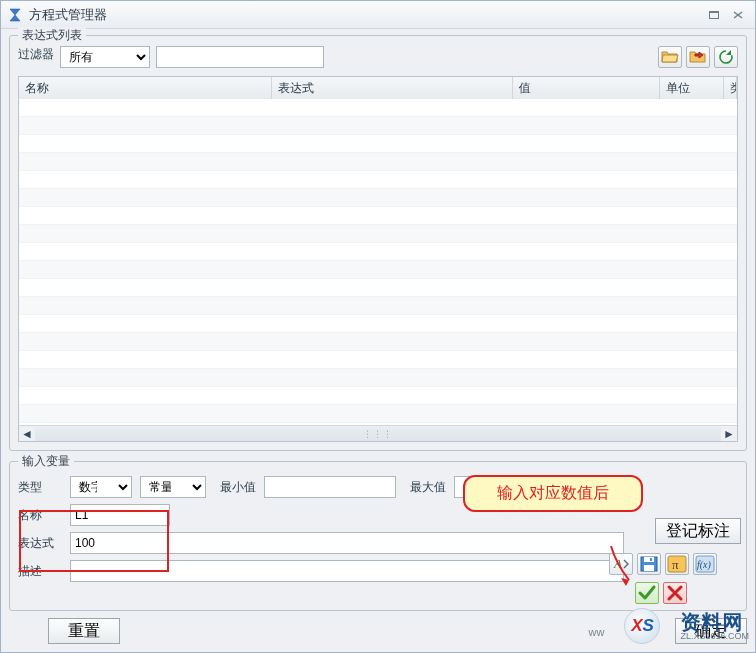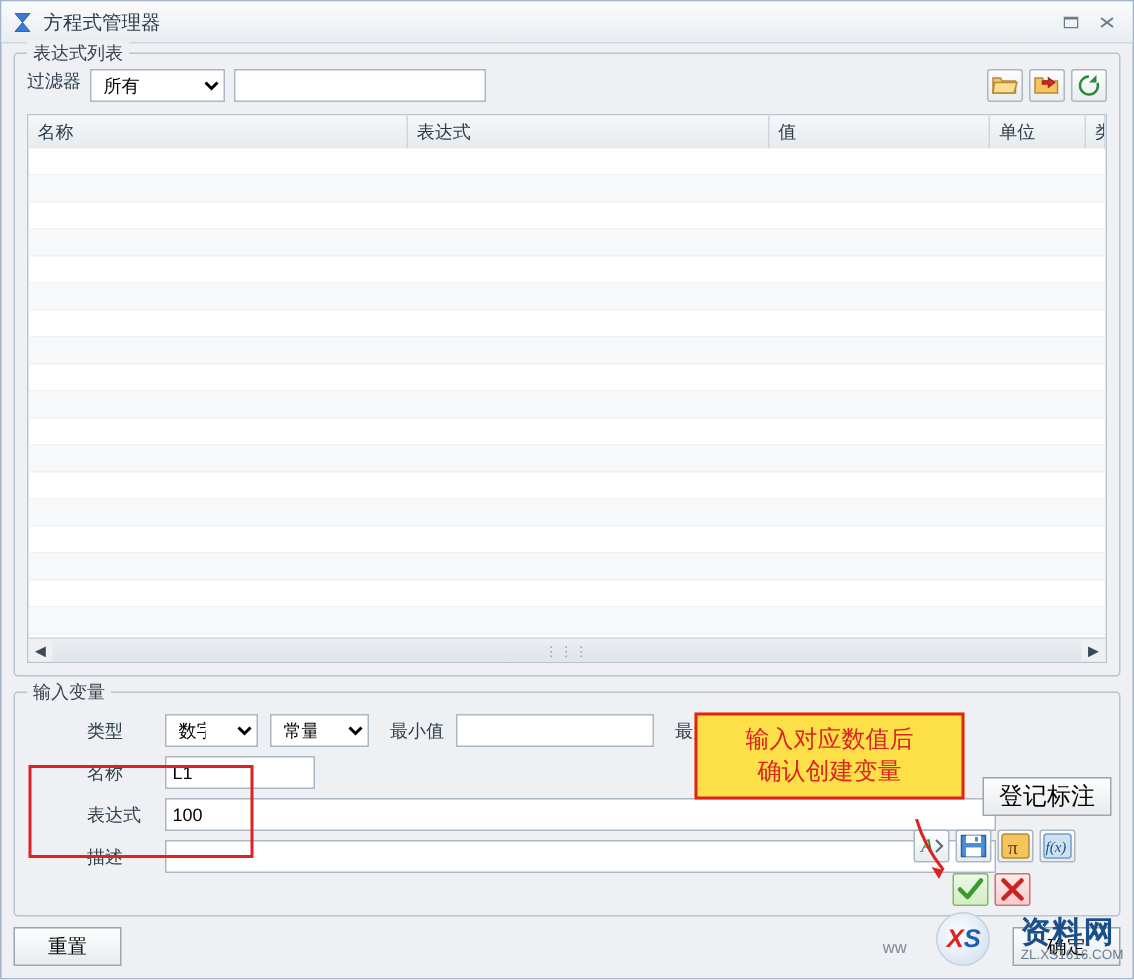--- a/index.html
+++ b/index.html
@@ -37,46 +37,46 @@
 .th-type { flex: 1; }
 .table-body { height: 326px; overflow: hidden; }
 .row { height: 18px; border-bottom: 1px solid #f0f2f4; }
 .row:nth-child(even) { background: #f6f8f9; }
 .hscroll { height: 16px; border-top: 1px solid #cfd6dd; background: #eef0f3; display: flex; align-items: center; }
 .sc-btn { width: 16px; height: 14px; display: inline-flex; align-items: center; justify-content: center; color: #3a4a58; cursor: pointer; }
 .sc-track { flex: 1; height: 14px; background: linear-gradient(#e9edf1,#dfe5ea); display: flex; align-items: center; justify-content: center; }
 .sc-grip { color: #9aa6b0; font-size: 9px; letter-spacing: 1px; }
 
 .inputgb .gb-body { padding-top: 14px; }
-.row-line { display: flex; align-items: center; gap: 8px; margin-bottom: 6px; margin-left: 40px; }
+.row-line { display: flex; align-items: center; gap: 8px; margin-bottom: 6px; }
 .lbl-col { width: 44px; text-align: left; color: #30404d; }
 .type-sel { width: 62px; }
 .kind-sel { width: 66px; }
 .minmax-lbl { margin-left: 6px; }
 .minmax-in { width: 132px; }
 
 .name-in { width: 100px; }
 .expr-in { width: 554px; }
 .desc-in { width: 554px; }
 
 .red-box { border: 2px solid #d22; position: absolute; pointer-events: none; }
 .red-name { left: 18px; top: 509px; width: 150px; height: 62px; }
 
-.callout { position: absolute; border: 2px solid #d22; border-radius: 0; background: #fde047; color: #d22; font-size: 16px; padding: 6px 10px; text-align: center; }
+.callout { position: absolute; border: 2px solid #d22; border-radius: 12px; background: #fef9c3; color: #d22; font-size: 16px; padding: 6px 10px; text-align: center; }
 .callout-pos { left: 462px; top: 474px; width: 180px; }
 .callout-tail { position: absolute; left: 604px; top: 545px; width: 30px; height: 42px; }
 
 .action-btns { position: absolute; display: flex; gap: 4px; }
 .ab1 { left: 608px; top: 552px; }
 .ab2 { left: 608px; top: 581px; }
 .ic { width: 22px; height: 20px; }
 .ic.small { width: 20px; height: 18px; }
 
 .bottom-row { position: absolute; left: 8px; right: 8px; bottom: 8px; display: flex; align-items: center; }
-.btn { height: 26px; min-width: 72px; padding: 0 14px; border: 1px solid #9aa6b0; background: linear-gradient(#fdfdfd,#e8ecef); cursor: pointer; font-family: Liberation Mono, monospace; font-size: 13px; }
+.btn { height: 26px; min-width: 72px; padding: 0 14px; border: 1px solid #9aa6b0; background: linear-gradient(#fdfdfd,#e8ecef); cursor: pointer; font-family: Liberation Mono, monospace; font-size: 16px; margin-left: 39px; }
 .reset-btn { margin-right: auto; }
 .ok-btn { }
 
 .reg-btn { position: absolute; right: 14px; top: 517px; height: 26px; padding: 0 10px; border: 1px solid #9aa6b0; background: linear-gradient(#fdfdfd,#e8ecef); cursor: pointer; font-family: inherit; font-size: 16px; }
 
 .watermark { position: absolute; right: -2px; bottom: 0; display: flex; align-items: center; gap: 20px; font-family: Arial, sans-serif; }
 .wm-logo { width: 36px; height: 36px; border-radius: 50%; background: radial-gradient(circle at 40% 40%, #fff, #dbe6f1 70%); border: 1px solid #c2d0dd; display: flex; align-items: center; justify-content: center; font-style: italic; font-weight: bold; font-size: 17px; }
 .wm-x { color: #d22; }
 .wm-s { color: #1a5fb4; }
 .wm-text { display: flex; flex-direction: column; line-height: 1; }
@@ -253,21 +253,20 @@
       <svg class="ic" viewBox="0 0 22 20">
           <path d="M5 4l12 12M17 4L5 16" stroke="#c22" stroke-width="3" stroke-linecap="round"></path>
         </svg>
     </span>
   </div>
 
   <div class="red-box red-name"></div>
 
   <div class="callout callout-pos">
     <div>输入对应数值后</div>
-    <div>确认创建变量</div>
   </div>
   <svg class="callout-tail" viewBox="0 0 30 42">
     <path d="M6 0 C 10 14, 16 24, 24 34" fill="none" stroke="#d22" stroke-width="2"></path>
     <path d="M24 34 l-8 -2 l5 8 z" fill="#d22"></path>
   </svg>
 
   <div class="bottom-row">
     <button class="btn reset-btn">重置</button>
     <button class="btn ok-btn">确定</button>
     <div class="watermark">

